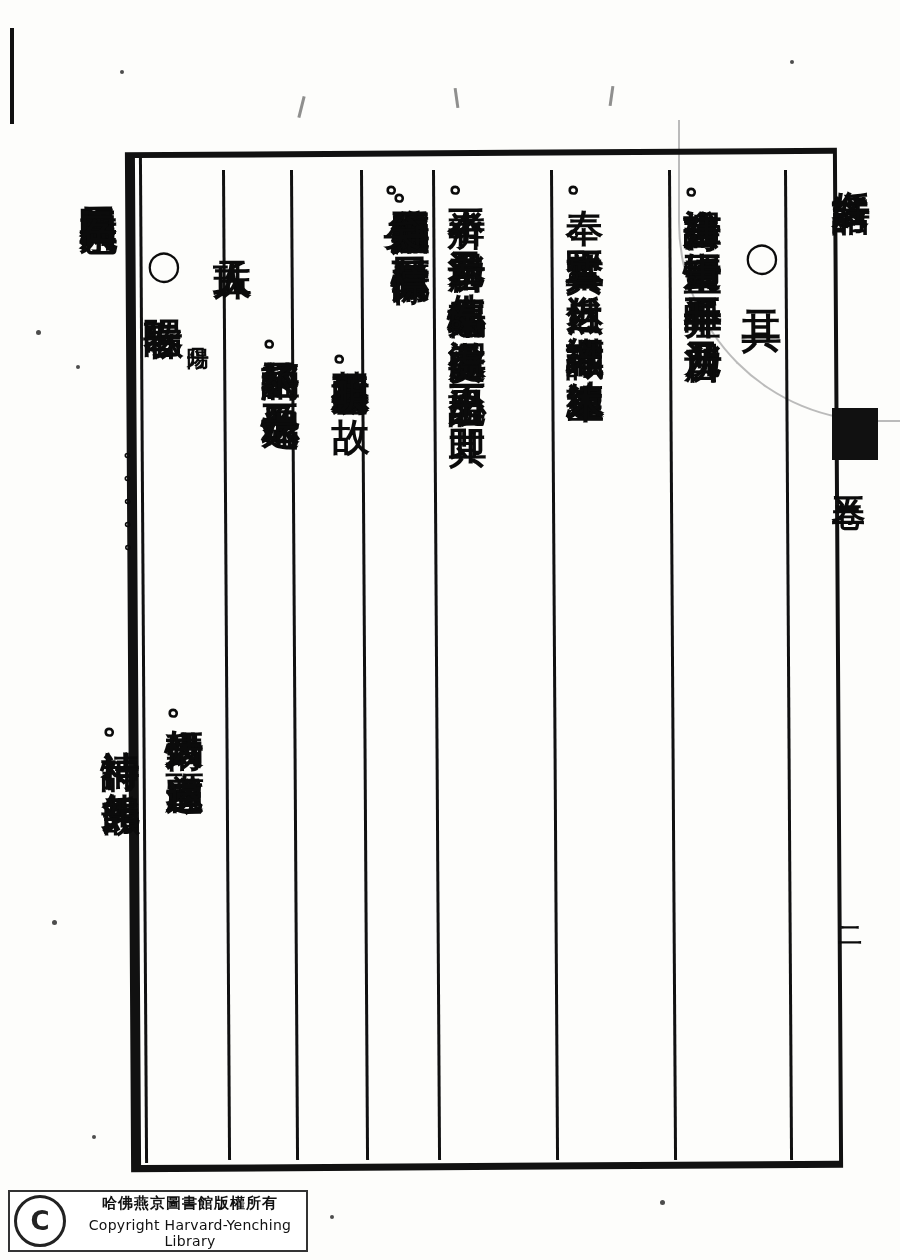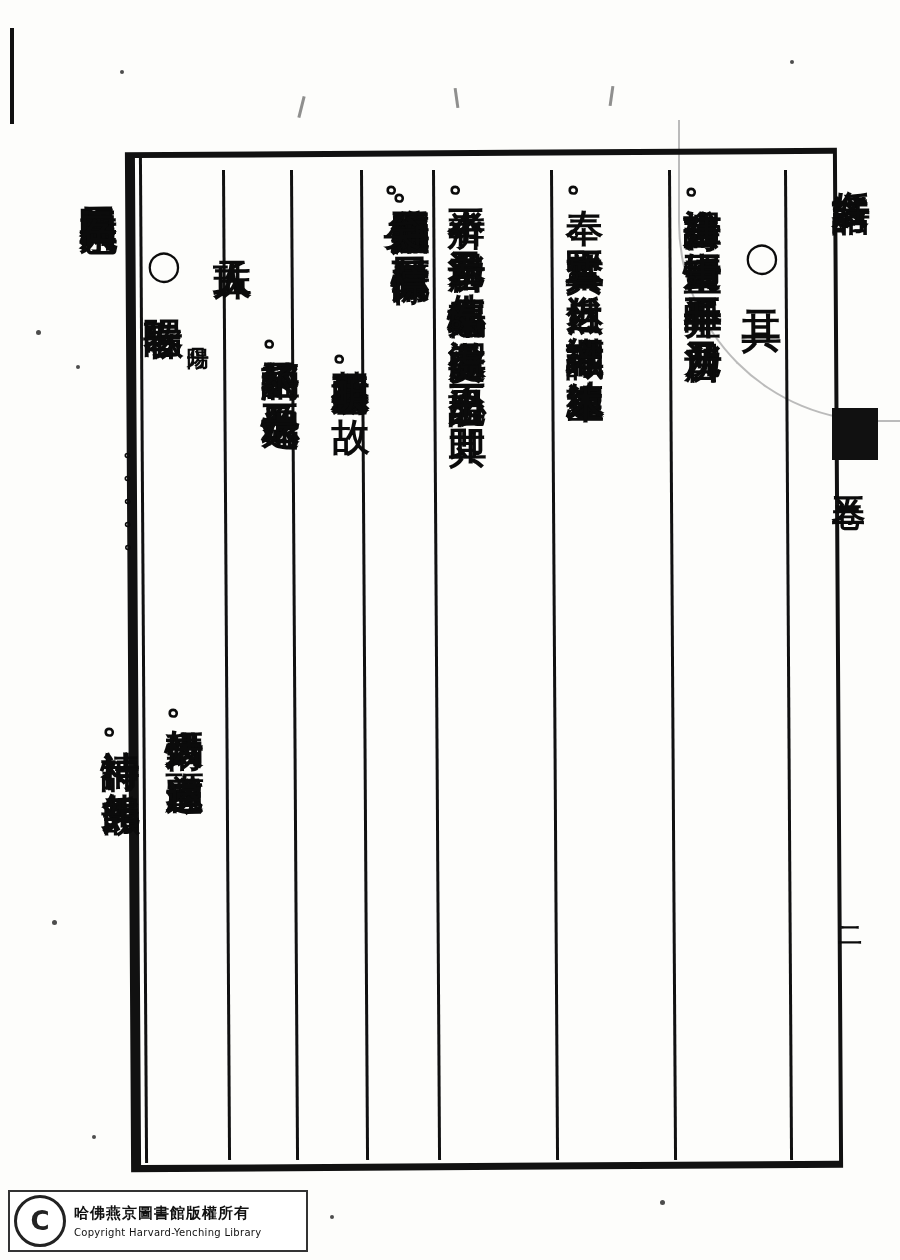--- a/index.html
+++ b/index.html
@@ -164,31 +164,32 @@
     font-size: 26px;
     font-weight: 700;
     color: #222;
     flex: 0 0 auto;
   }
   .stamp-texts {
     margin-left: 8px;
     display: flex;
     flex-direction: column;
     justify-content: center;
+    text-align: center;
   }
   .stamp-cn {
     font-family: "DejaVu Serif", serif;
     font-size: 15px;
     font-weight: 700;
     color: #111;
     letter-spacing: 1px;
   }
   .stamp-en {
     font-family: "DejaVu Sans", sans-serif;
-    font-size: 10px;
+    font-size: 14px;
     color: #111;
     margin-top: 4px;
     letter-spacing: .3px;
   }
   
   .tick {
     position: absolute;
     background: #222;
     opacity: .5;
   }

